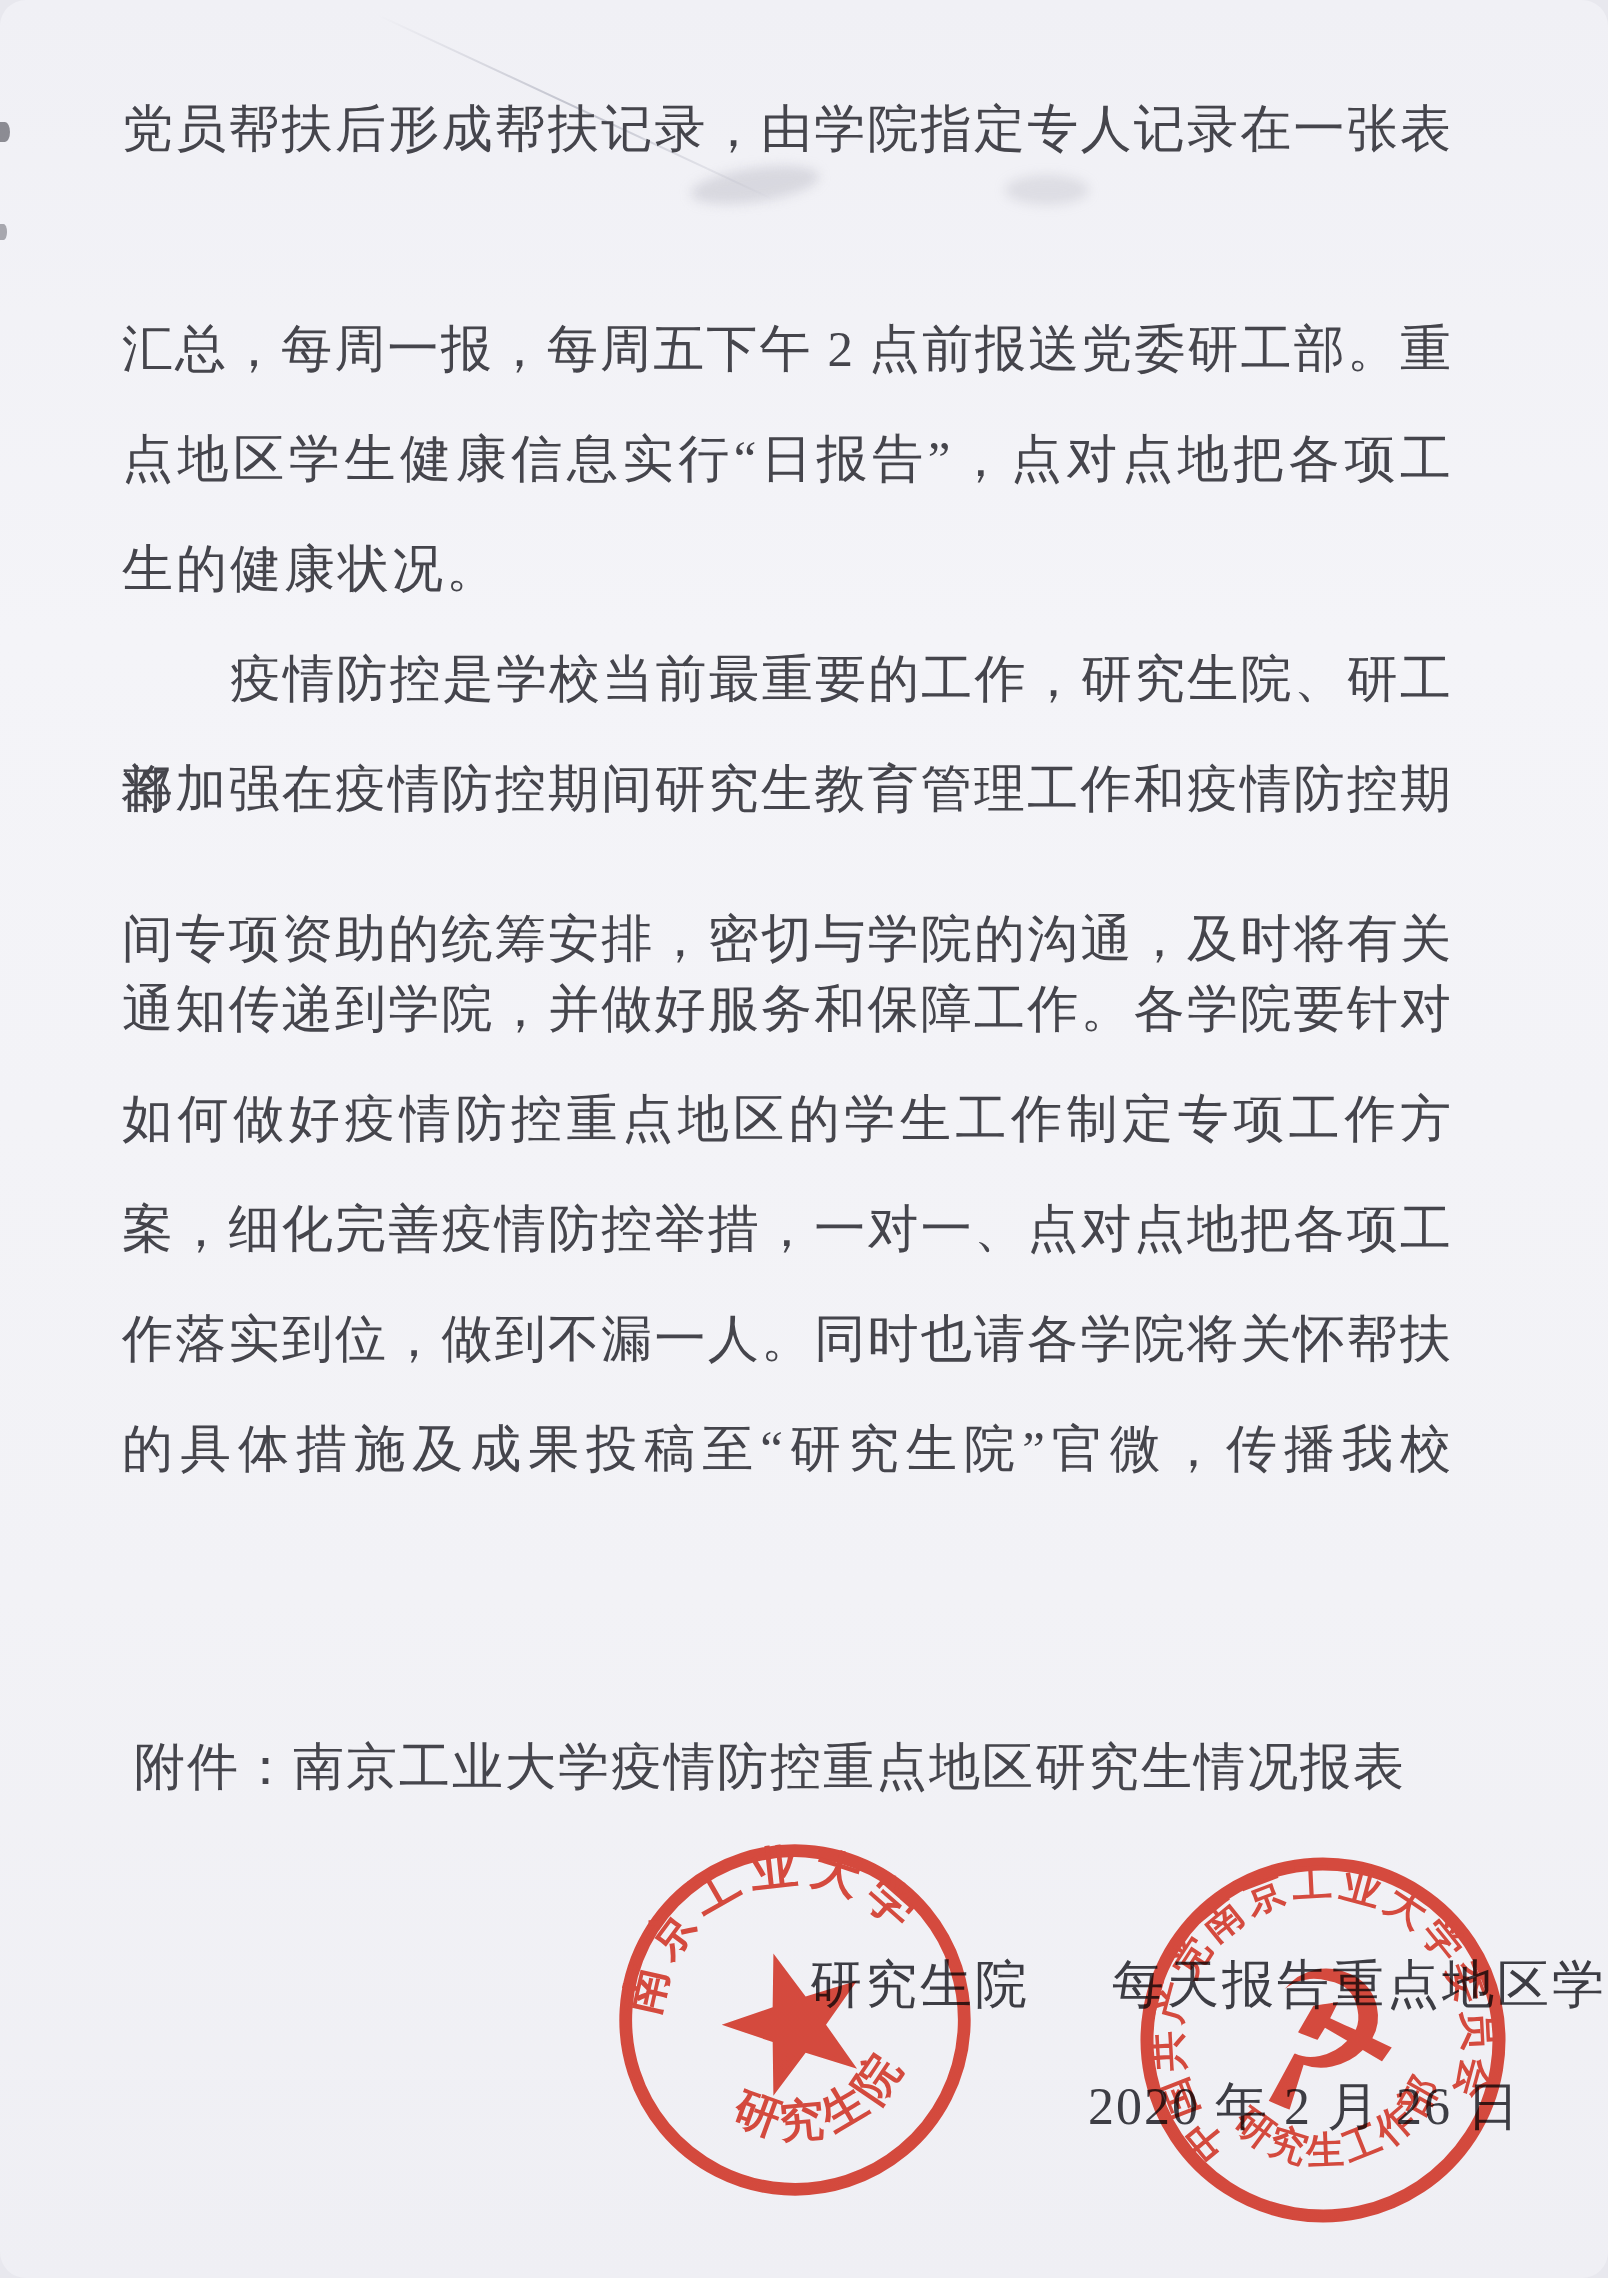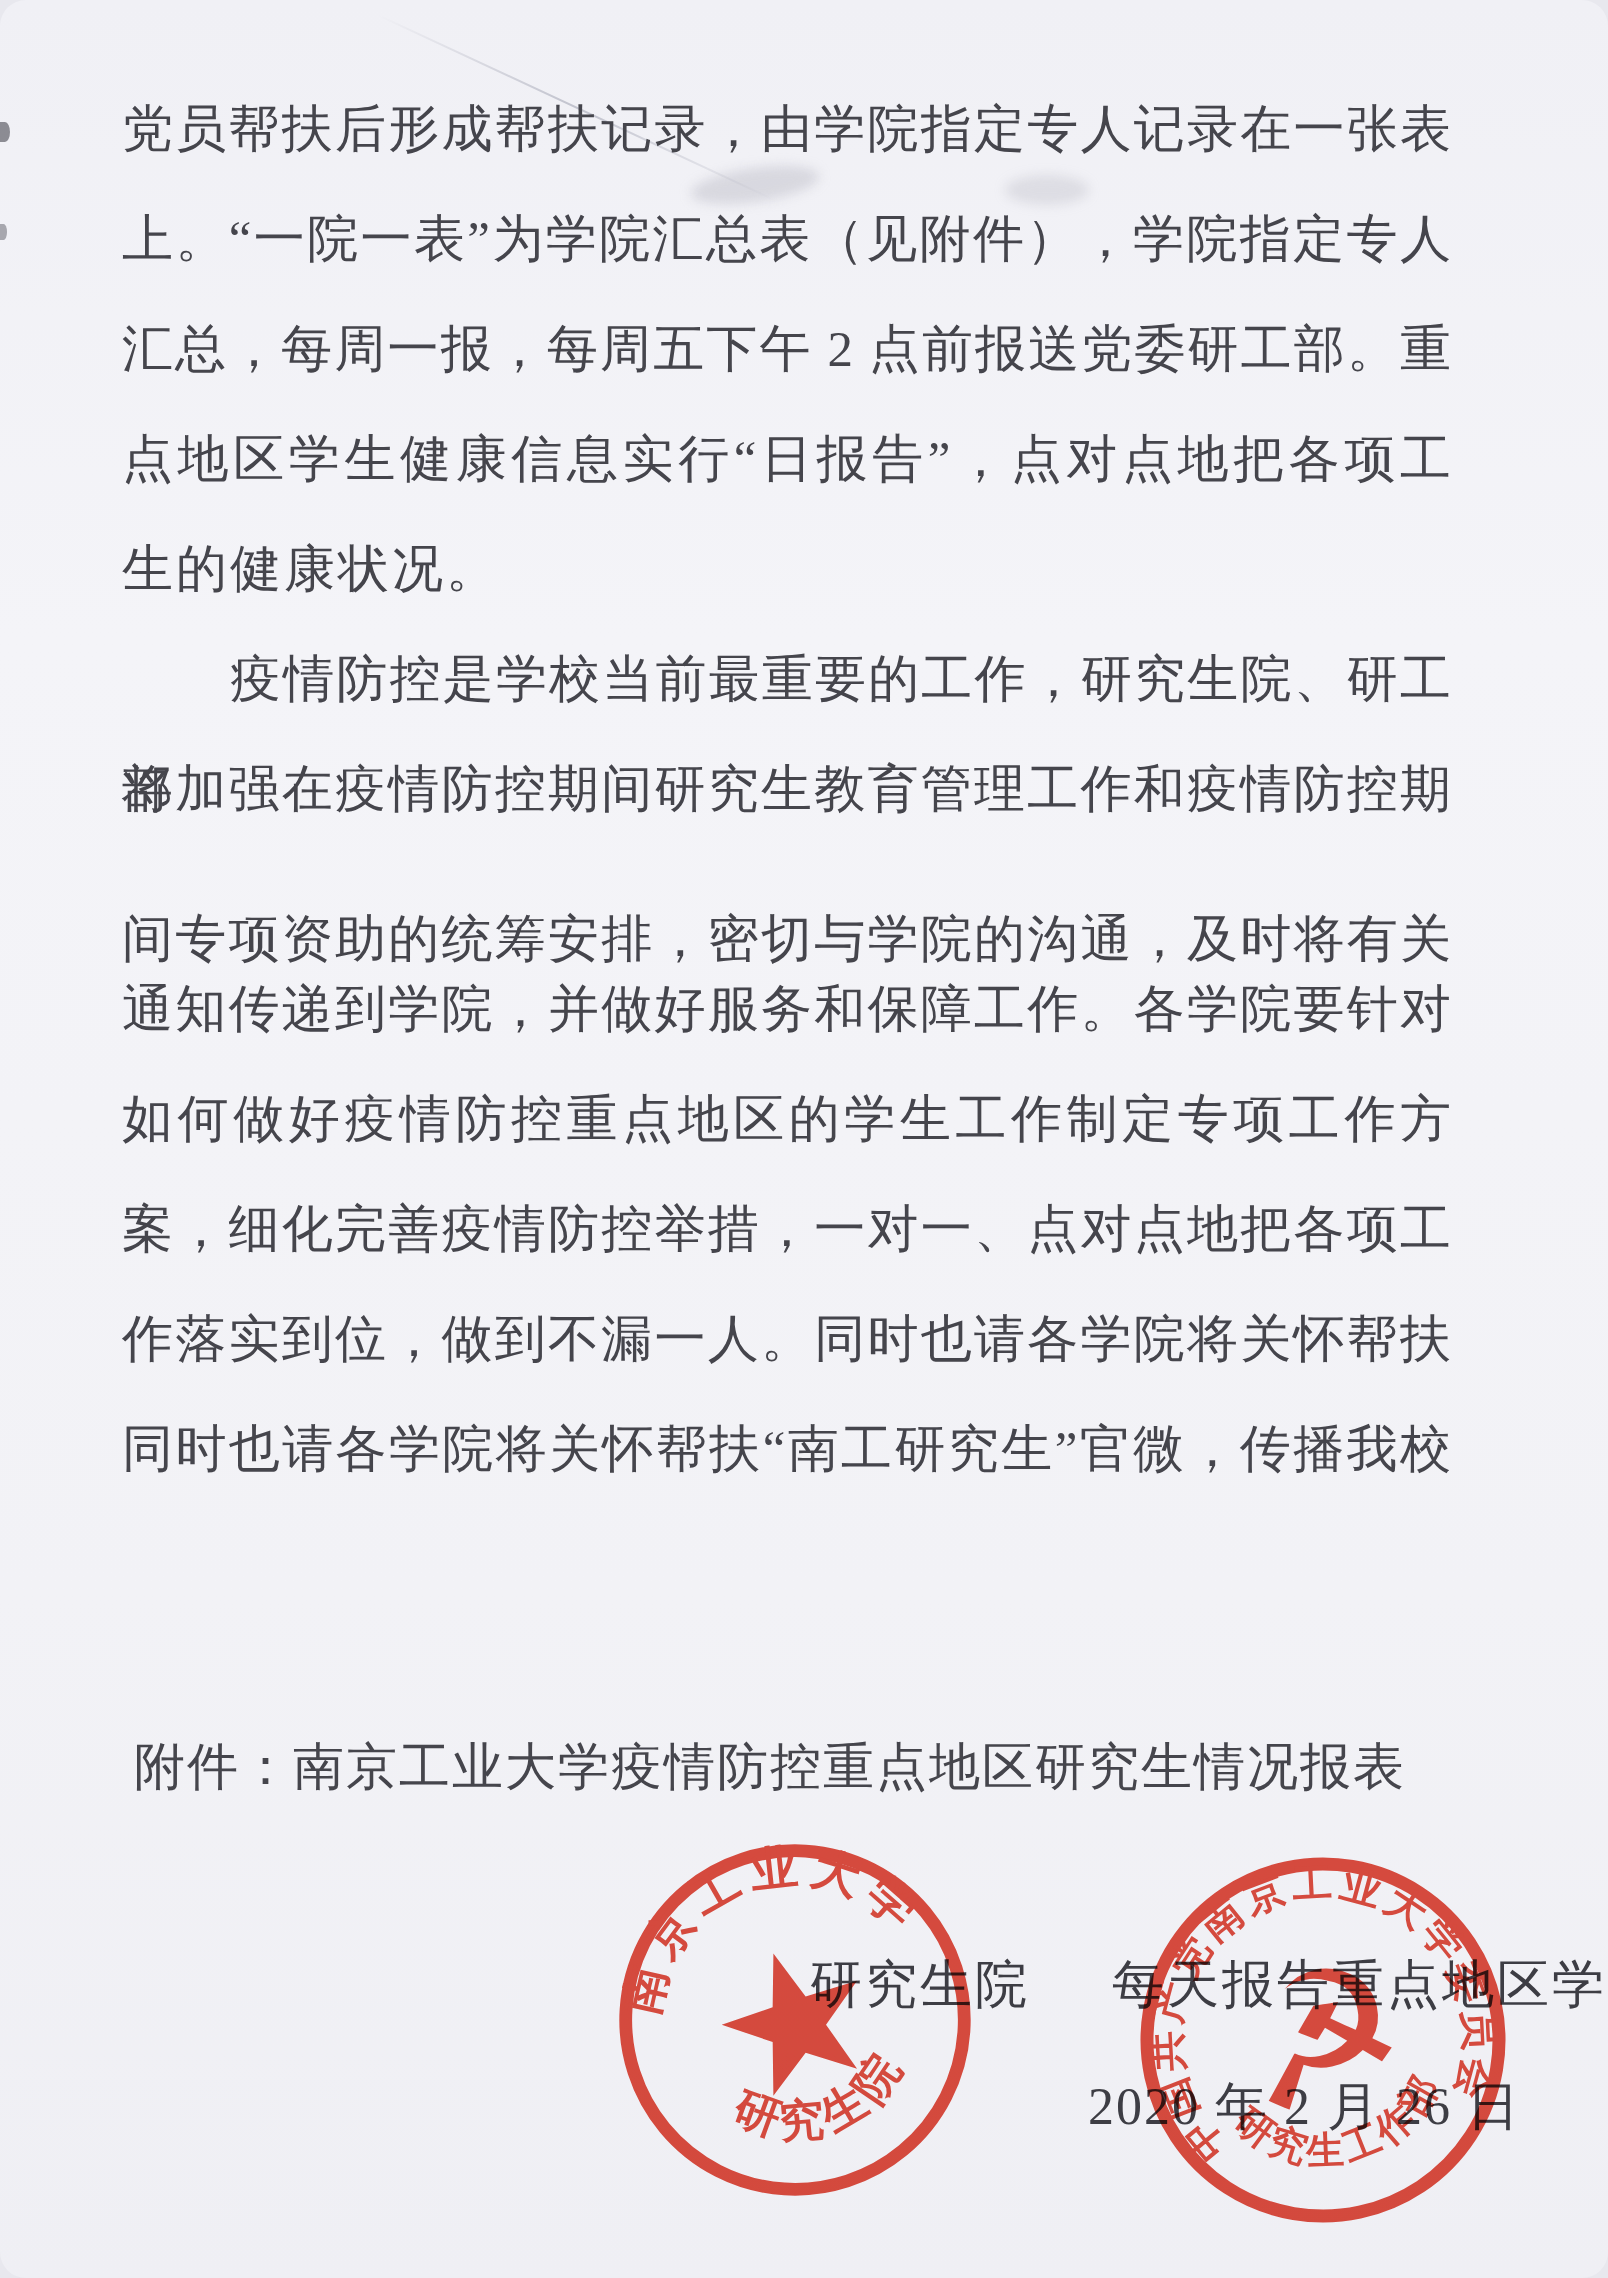--- a/index.html
+++ b/index.html
@@ -74,33 +74,32 @@
 
 <div class="page">
 
   <div class="scan-crease"></div>
   <div class="scan-smudge-1"></div>
   <div class="scan-smudge-2"></div>
   <div class="edge-mark-1"></div>
   <div class="edge-mark-2"></div>
 
   <div class="body-line" style="top:74px">党员帮扶后形成帮扶记录，由学院指定专人记录在一张表</div>
-  <div class="body-line" style="top:184px">上。“一院一表”为学院汇总表（见附件），学院指定专人</div>
   <div class="body-line" style="top:294px">汇总，每周一报，每周五下午 2 点前报送党委研工部。重</div>
   <div class="body-line" style="top:404px">点地区学生健康信息实行“日报告”，点对点地把各项工</div>
   <div class="body-line short" style="top:514px">生的健康状况。</div>
 
   <div class="body-line indent" style="top:624px">疫情防控是学校当前最重要的工作，研究生院、研工部</div>
   <div class="body-line" style="top:734px">将加强在疫情防控期间研究生教育管理工作和疫情防控期</div>
   <div class="body-line" style="top:884px">间专项资助的统筹安排，密切与学院的沟通，及时将有关</div>
   <div class="body-line" style="top:954px">通知传递到学院，并做好服务和保障工作。各学院要针对</div>
   <div class="body-line" style="top:1064px">如何做好疫情防控重点地区的学生工作制定专项工作方</div>
   <div class="body-line" style="top:1174px">案，细化完善疫情防控举措，一对一、点对点地把各项工</div>
   <div class="body-line" style="top:1284px">作落实到位，做到不漏一人。同时也请各学院将关怀帮扶</div>
-  <div class="body-line" style="top:1394px">同时也请各学院将关怀帮扶“南工研究生”官微，传播我校</div>
+  <div class="body-line" style="top:1394px">的具体措施及成果投稿至“研究生院”官微，传播我校</div>
 
   <div class="attachment-line">附件：南京工业大学疫情防控重点地区研究生情况报表</div>
 
   <div class="signature-line">
     <span>研究生院</span>
     <span>每天报告重点地区学</span>
   </div>
   <div class="date-line">2020 年 2 月 26 日</div>
 
   <svg class="stamp stamp-left" viewBox="0 0 380 380">

